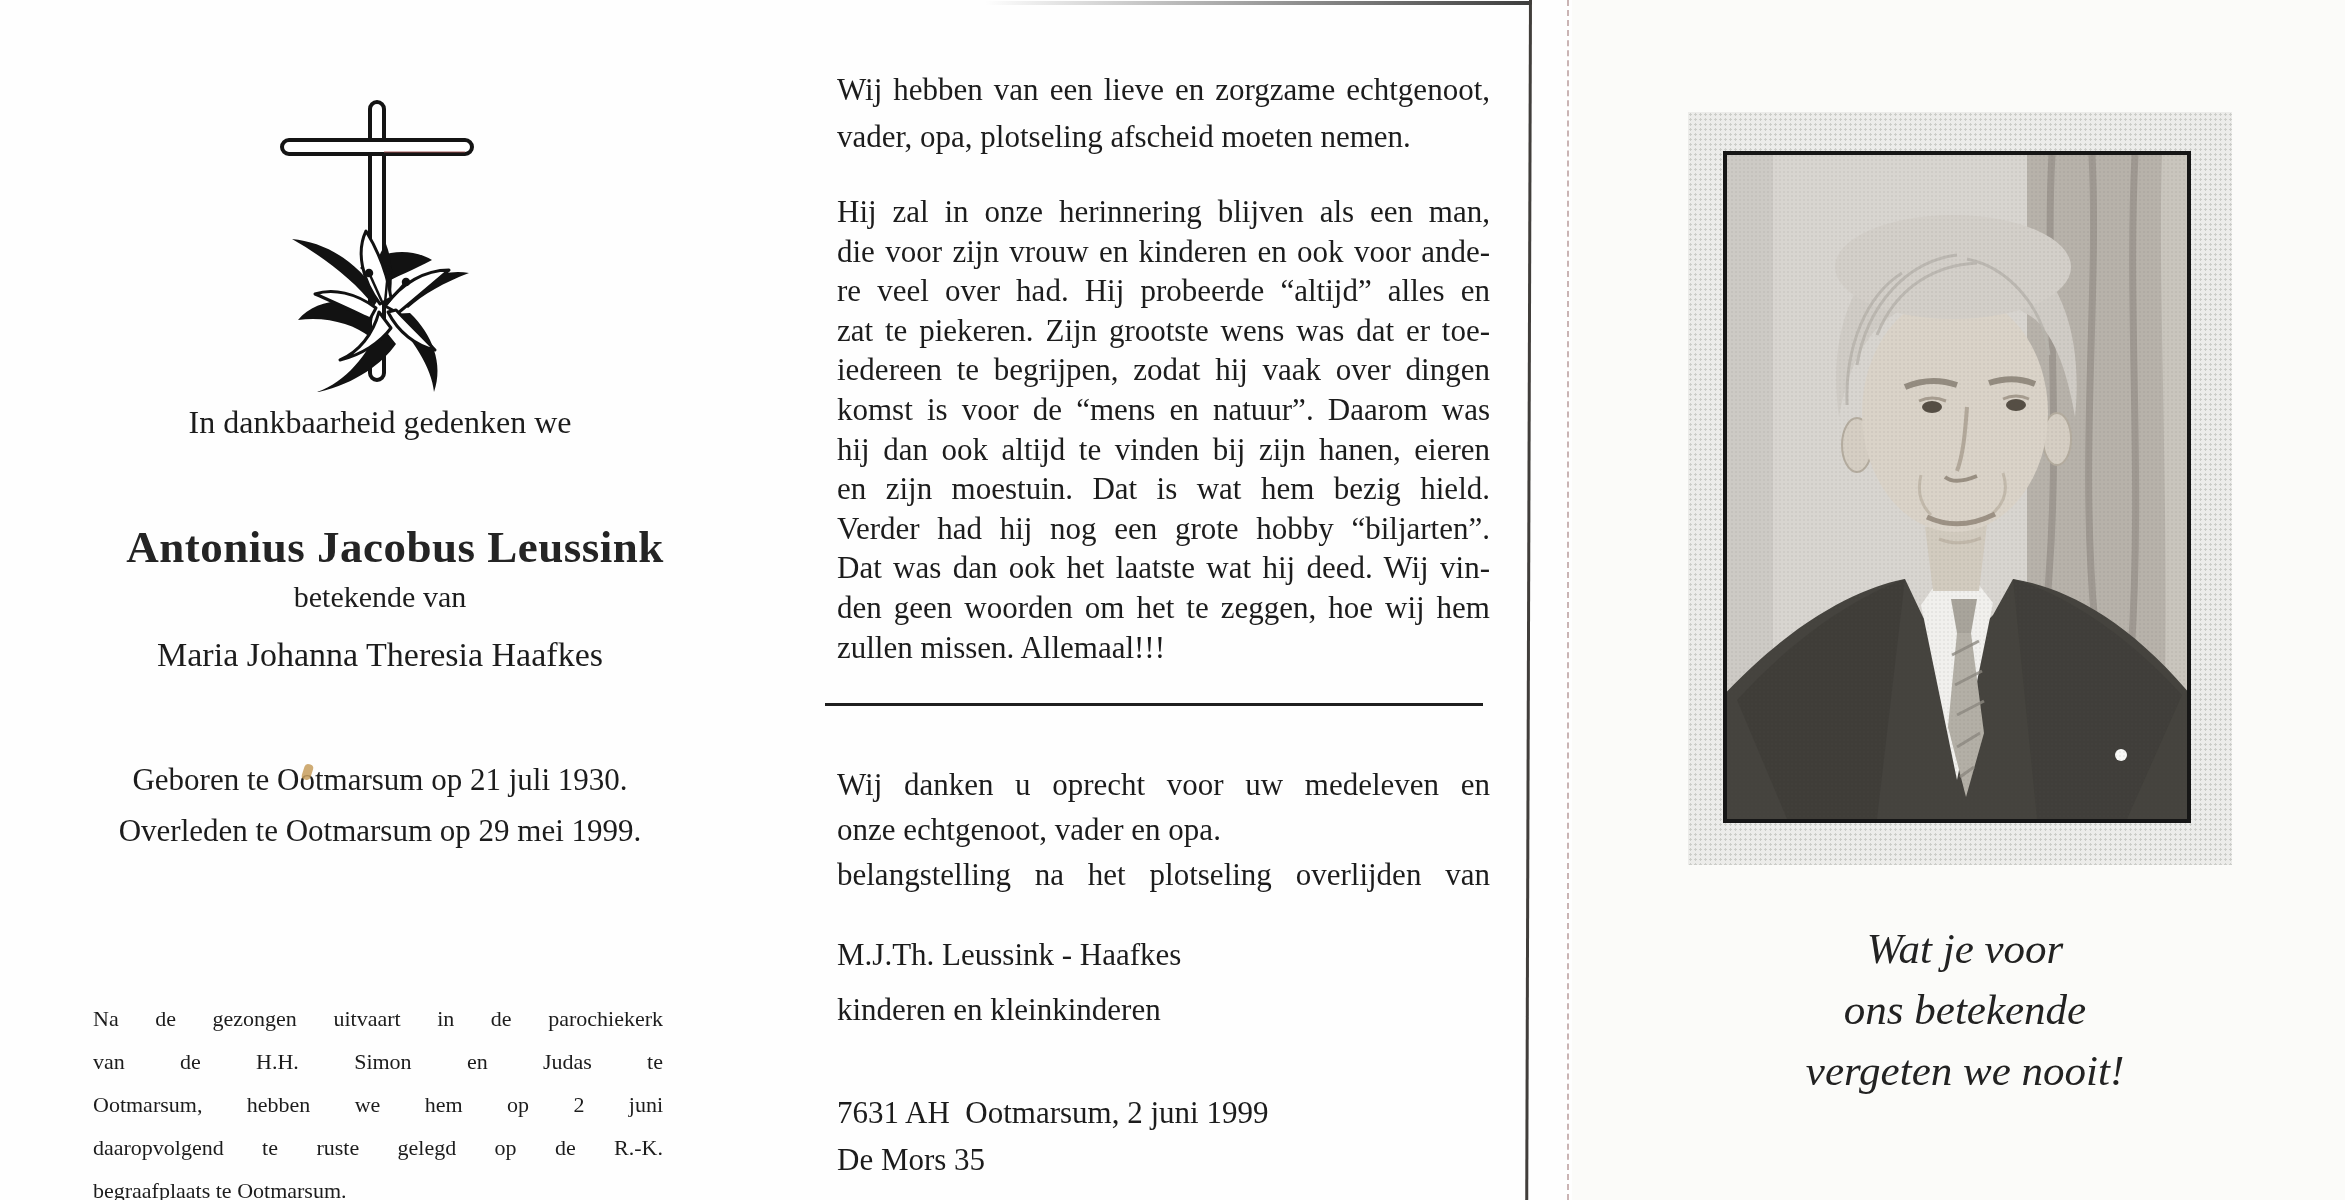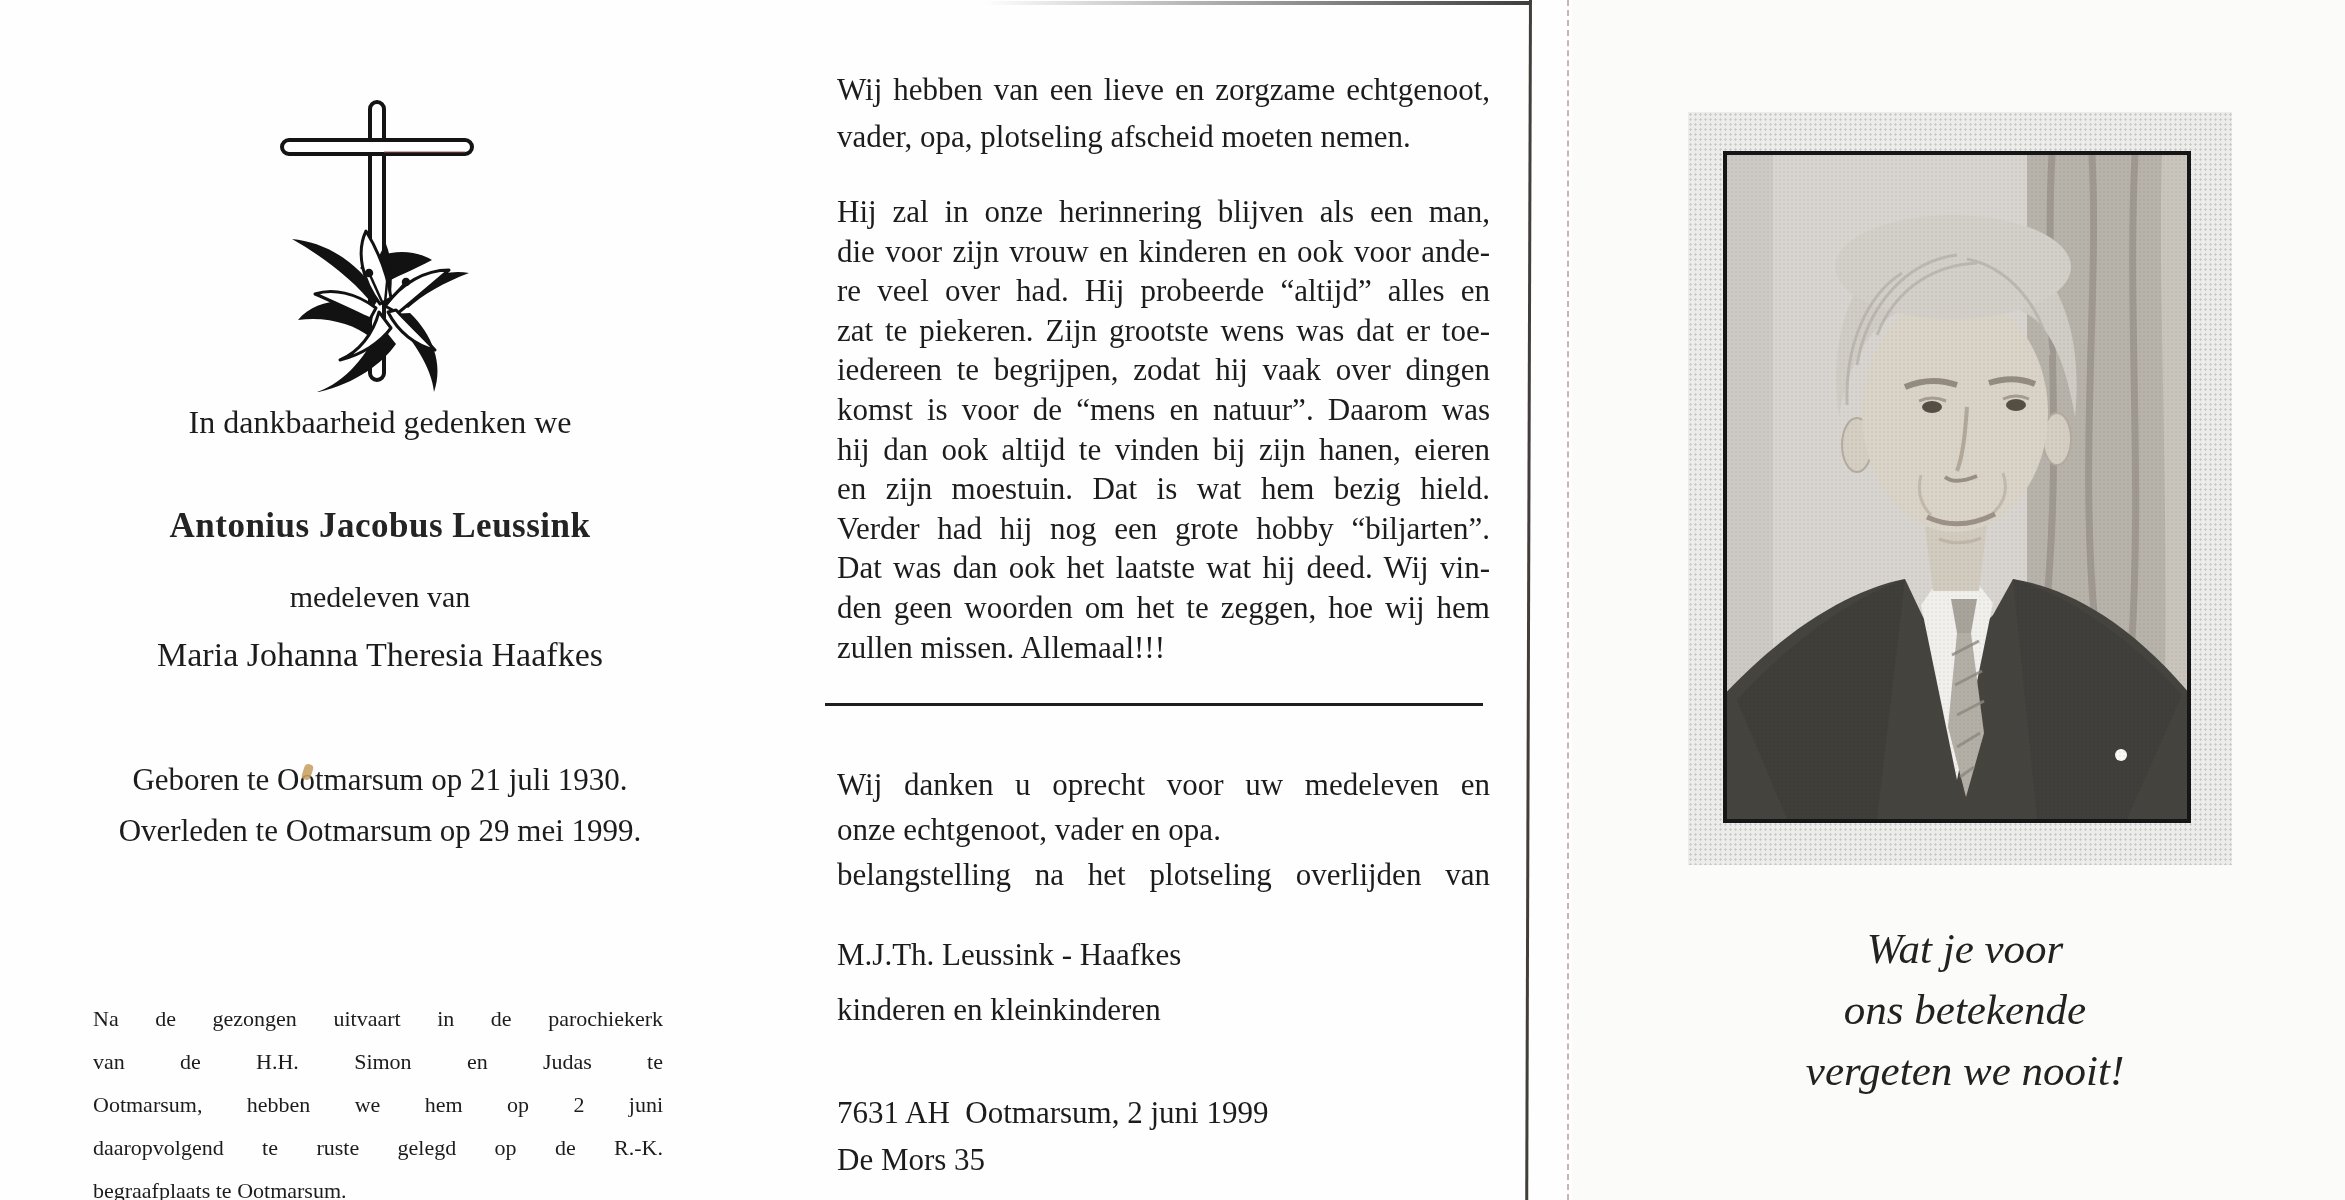--- a/index.html
+++ b/index.html
@@ -5,21 +5,21 @@
   html,body{margin:0;padding:0;}
   body{
     width:2345px;height:1200px;position:relative;overflow:hidden;
     background:#fefefe;
     font-family:"Liberation Serif","DejaVu Serif",serif;
     color:#1c1c1c;
   }
   .abs{position:absolute;}
   
   .dedication{left:90px;top:404px;width:580px;text-align:center;font-size:32px;}
-  .name{left:40px;top:506px;width:680px;text-align:center;font-size:35px;font-weight:bold;letter-spacing:.5px;color:#242424;margin:0;}
+  .name{left:40px;top:506px;width:680px;text-align:center;font-size:45px;font-weight:bold;letter-spacing:.5px;color:#242424;margin:15px;}
   .relation{left:90px;top:580px;width:580px;text-align:center;font-size:30px;}
   .spouse{left:90px;top:636px;width:580px;text-align:center;font-size:34px;}
   .born{left:60px;top:762px;width:640px;text-align:center;font-size:31px;}
   .died{left:60px;top:813px;width:640px;text-align:center;font-size:31px;}
   .funeral{left:93px;top:997px;width:570px;font-size:22px;line-height:43px;}
   .speck{left:303px;top:764px;width:9px;height:16px;background:#c79e5d;border-radius:4px;transform:rotate(18deg);opacity:.85;}
   
   .intro{left:837px;top:66px;width:653px;font-size:31px;line-height:47px;}
   .memory{left:837px;top:192px;width:653px;font-size:31px;line-height:39.6px;}
   .rule{left:825px;top:703px;width:658px;height:3px;background:#1f1f1f;}
@@ -86,21 +86,21 @@
         <line x1="123" y1="211" x2="126" y2="180"></line>
           <circle cx="126" cy="178" r="3"></circle>
         <line x1="124" y1="213" x2="142" y2="192"></line>
           <circle cx="144" cy="190" r="3"></circle>
       </g>
     </svg>
   </div>
 
   <div class="abs dedication">In dankbaarheid gedenken we</div>
   <h1 class="abs name">Antonius Jacobus Leussink</h1>
-  <div class="abs relation">medeleven van</div>
+  <div class="abs relation">betekende van</div>
   <div class="abs spouse">Maria Johanna Theresia Haafkes</div>
   <div class="abs born">Geboren te Ootmarsum op 21 juli 1930.</div>
   <div class="abs died">Overleden te Ootmarsum op 29 mei 1999.</div>
   <div class="abs speck"></div>
 
   <div class="abs funeral">
     <div class="jline just">Na de gezongen uitvaart in de parochiekerk</div>
     <div class="jline just">van de H.H. Simon en Judas te</div>
     <div class="jline just">Ootmarsum, hebben we hem op 2 juni</div>
     <div class="jline just">daaropvolgend te ruste gelegd op de R.-K.</div>

